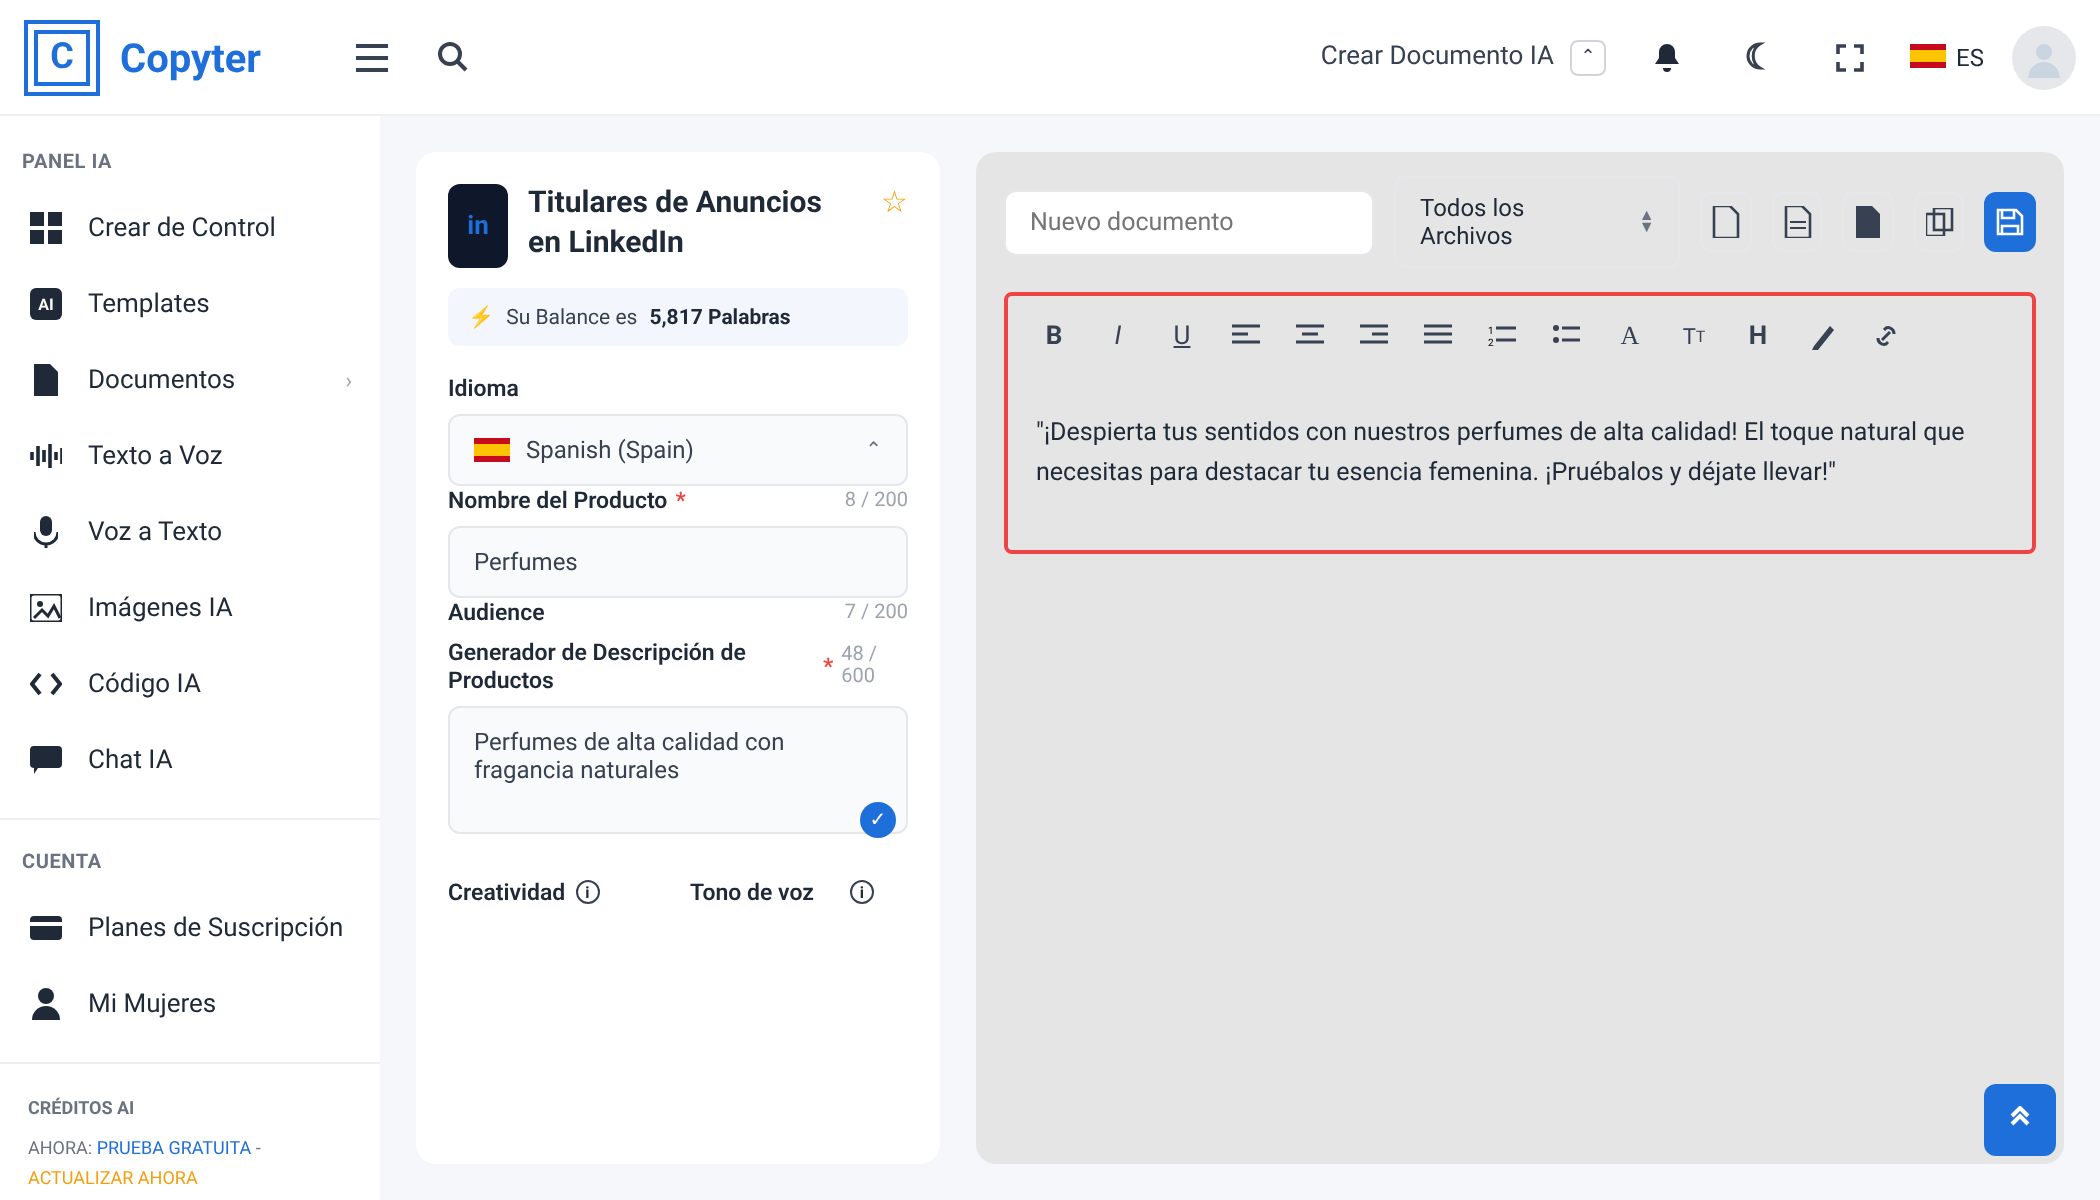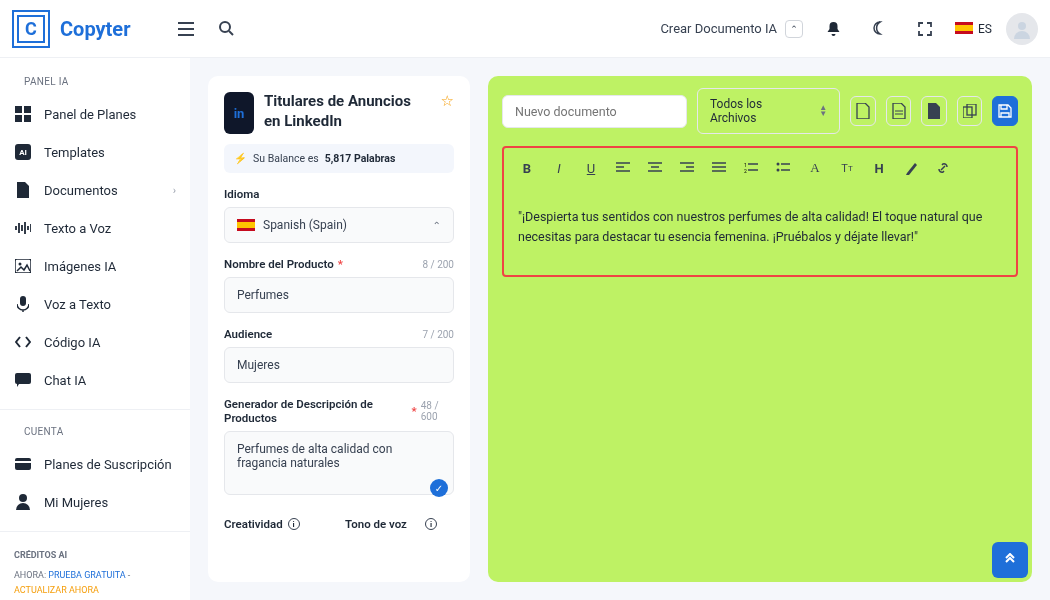--- a/index.html
+++ b/index.html
@@ -9,50 +9,50 @@
 .logo-box-inner{width:28px;height:28px;border:2px solid #1e6fd9;display:flex;align-items:center;justify-content:center;color:#1e6fd9;font-weight:700;font-size:18px}
 .brand{color:#1e6fd9;font-size:20px;font-weight:700}
 .hdr-spacer{width:40px}
 .hdr-ic{width:32px;height:32px;display:flex;align-items:center;justify-content:center;color:#374151;cursor:pointer;border-radius:6px}
 .hdr-right{margin-left:auto;display:flex;align-items:center;gap:14px}
 .hdr-create{display:flex;align-items:center;gap:8px;font-size:13px;color:#374151;cursor:pointer}
 .hdr-create .caret{border:1px solid #d1d5db;border-radius:4px;width:18px;height:18px;display:flex;align-items:center;justify-content:center;font-size:9px}
 .flag-es{width:18px;height:12px;background:linear-gradient(to bottom,#c60b1e 25%,#ffc400 25% 75%,#c60b1e 75%);display:inline-block}
 .avatar{width:32px;height:32px;border-radius:50%;background:#e5e7eb;display:flex;align-items:center;justify-content:center}
 .sidebar{position:absolute;left:0;top:58px;bottom:0;width:190px;background:#fff;overflow-y:auto;padding:12px 0}
-.sb-head{font-size:10px;font-weight:400;color:#6b7280;letter-spacing:.3px;padding:6px 24px 8px;text-transform:uppercase}
+.sb-head{font-size:10px;font-weight:700;color:#6b7280;letter-spacing:.3px;padding:6px 11px 8px;text-transform:uppercase}
 .sb-item{display:flex;align-items:center;gap:12px;padding:10px 14px;font-size:13px;color:#1f2937;cursor:pointer}
 .sb-item .chev{margin-left:auto;font-size:11px;color:#9ca3af}
 .sb-ic{width:18px;height:18px;display:flex;align-items:center;justify-content:center}
 .sb-hr{border-top:1px solid #eef0f4;margin:10px 0}
 .sb-foot{font-size:9px;color:#6b7280;padding:6px 14px;line-height:1.6}
 .sb-foot a{color:#1e6fd9;text-decoration:none}
 .sb-foot .warn{color:#f59e0b}
 .main{position:absolute;left:190px;top:58px;right:0;bottom:0;display:flex;gap:18px;padding:18px;overflow:hidden}
 .panel-left{width:262px;background:#fff;border-radius:10px;padding:16px 16px;overflow-y:auto;flex-shrink:0}
 .pl-title-row{display:flex;gap:10px;align-items:flex-start;margin-bottom:10px}
 .pl-icon{width:30px;height:42px;background:#0f172a;border-radius:6px;display:flex;align-items:center;justify-content:center;color:#1e6fd9;font-weight:700;font-size:13px;flex-shrink:0}
 .pl-title{font-size:15px;font-weight:700;line-height:1.3;flex:1}
 .pl-star{color:#f59e0b;font-size:15px;cursor:pointer}
 .pl-desc{font-size:11px;color:#6b7280;line-height:1.5;margin-bottom:12px}
 .balance{background:#f3f6fc;border-radius:6px;padding:8px 10px;font-size:10.5px;color:#374151;display:flex;align-items:center;gap:6px;margin-bottom:14px}
 .balance b{color:#1f2937}
 .fld-label{font-size:11.5px;font-weight:600;color:#1f2937;margin-bottom:6px;display:flex;align-items:center;gap:4px}
 .fld-label .req{color:#ef4444}
 .fld-label .cnt{margin-left:auto;font-size:10px;color:#9ca3af;font-weight:400}
-.fld-in,.fld-sel{width:100%;border:1px solid #e5e7eb;background:#f9fafb;border-radius:6px;padding:10px 12px;font-size:12px;color:#374151;margin-bottom:14px}
+.fld-in,.fld-sel{width:100%;border:1px solid #e5e7eb;background:#f9fafb;border-radius:6px;padding:10px 12px;font-size:12px;color:#374151;}
 .fld-sel{display:flex;align-items:center;gap:8px;cursor:pointer;position:relative}
 .fld-sel .caret{margin-left:auto;font-size:10px;color:#6b7280}
 .fld-ta{width:100%;border:1px solid #e5e7eb;background:#f9fafb;border-radius:6px;padding:10px 12px;font-size:12px;color:#374151;margin-bottom:4px;min-height:64px;resize:none;font-family:inherit}
 .ta-wrap{position:relative;margin-bottom:14px}
 .ta-check{position:absolute;right:6px;bottom:6px;width:18px;height:18px;background:#1e6fd9;border-radius:50%;display:flex;align-items:center;justify-content:center;color:#fff;font-size:10px}
 .two-col{display:flex;gap:12px}
 .two-col>div{flex:1}
 .info-ic{width:12px;height:12px;border:1px solid #374151;border-radius:50%;display:inline-flex;align-items:center;justify-content:center;font-size:8px;font-weight:700}
-.panel-right{flex:1;background:#bef264;border-radius:10px;overflow:hidden;display:flex;flex-direction:column}
+.panel-right{flex:1;background:#e5e5e5;border-radius:10px;overflow:hidden;display:flex;flex-direction:column}
 .pr-top{display:flex;align-items:center;gap:10px;padding:12px 14px}
 .doc-name{flex:1;border:1px solid #e5e7eb;border-radius:6px;padding:8px 12px;font-size:12.5px;color:#6b7280;background:#fff}
 .file-sel{border:1px solid #e5e7eb;border-radius:6px;padding:8px 12px;font-size:12px;display:flex;align-items:center;gap:30px;cursor:pointer}
 .pr-ic{width:30px;height:30px;border:1px solid #e5e7eb;border-radius:6px;display:flex;align-items:center;justify-content:center;cursor:pointer;font-size:14px;color:#374151}
 .pr-ic.primary{background:#1e6fd9;color:#fff;border-color:#1e6fd9}
 .editor-frame{margin:0 14px 14px;border:2px solid #ef4444;border-radius:4px}
 .ed-toolbar{display:flex;align-items:center;gap:6px;padding:8px 10px;border-bottom:1px solid transparent}
 .ed-btn{width:26px;height:24px;display:flex;align-items:center;justify-content:center;font-size:13px;cursor:pointer;color:#374151;border-radius:4px}
 .ed-content{padding:18px 14px 28px;font-size:12.5px;line-height:1.6;color:#1f2937}
 .fab{position:absolute;right:22px;bottom:22px;width:36px;height:36px;background:#1e6fd9;border-radius:6px;color:#fff;display:flex;align-items:center;justify-content:center;font-size:16px;cursor:pointer}
@@ -116,21 +116,21 @@
 
   <div class="sb-item">
     <span class="sb-ic">
         <svg width="16" height="16" viewBox="0 0 16 16">
           <rect x="0" y="0" width="7" height="7" fill="#1f2937"></rect>
           <rect x="9" y="0" width="7" height="7" fill="#1f2937"></rect>
           <rect x="0" y="9" width="7" height="7" fill="#1f2937"></rect>
           <rect x="9" y="9" width="7" height="7" fill="#1f2937"></rect>
         </svg>
       </span>
-    <span>Panel de Planes</span>
+    <span>Crear de Control</span>
   </div>
   <div class="sb-item">
     <span class="sb-ic">
         <svg width="16" height="16" viewBox="0 0 16 16">
           <rect width="16" height="16" rx="3" fill="#1f2937"></rect>
           <text x="8" y="11" text-anchor="middle" font-size="8" fill="#fff" font-weight="700">AI</text>
         </svg>
       </span>
     <span>Templates</span>
   </div>
@@ -143,39 +143,39 @@
     <span>Documentos</span>
     <span class="chev">›</span>
   </div>
   <div class="sb-item">
     <span class="sb-ic">
         <svg width="16" height="14" viewBox="0 0 16 14">
           <path d="M1 5v4M4 2v10M7 4v6M10 1v12M13 5v4M16 3v8" stroke="#1f2937" stroke-width="1.8"></path>
         </svg>
       </span>
     <span>Texto a Voz</span>
+  </div>
+  <div class="sb-item">
+    <span class="sb-ic">
+        <svg width="12" height="16" viewBox="0 0 12 16">
+          <rect x="3" y="0" width="6" height="10" rx="3" fill="#1f2937"></rect>
+          <path d="M0 8a6 6 0 0012 0M6 14v2" stroke="#1f2937" stroke-width="1.5" fill="none"></path>
+        </svg>
+      </span>
+    <span>Voz a Texto</span>
   </div>
   <div class="sb-item">
     <span class="sb-ic">
         <svg width="16" height="14" viewBox="0 0 16 14">
           <rect width="16" height="14" rx="2" stroke="#1f2937" stroke-width="1.5" fill="none"></rect>
           <circle cx="5" cy="5" r="1.5" fill="#1f2937"></circle>
           <path d="M2 12l4-4 3 3 3-5 3 6" stroke="#1f2937" stroke-width="1.5" fill="none"></path>
         </svg>
       </span>
     <span>Imágenes IA</span>
-  </div>
-  <div class="sb-item">
-    <span class="sb-ic">
-        <svg width="12" height="16" viewBox="0 0 12 16">
-          <rect x="3" y="0" width="6" height="10" rx="3" fill="#1f2937"></rect>
-          <path d="M0 8a6 6 0 0012 0M6 14v2" stroke="#1f2937" stroke-width="1.5" fill="none"></path>
-        </svg>
-      </span>
-    <span>Voz a Texto</span>
   </div>
   <div class="sb-item">
     <span class="sb-ic">
         <svg width="16" height="12" viewBox="0 0 16 12">
           <path d="M5 1L1 6l4 5M11 1l4 5-4 5" stroke="#1f2937" stroke-width="2" fill="none"></path>
         </svg>
       </span>
     <span>Código IA</span>
   </div>
   <div class="sb-item">
@@ -244,21 +244,20 @@
         <span>Nombre del Producto</span>
         <span class="req">*</span>
         <span class="cnt">8 / 200</span>
       </div>
     <input class="fld-in" value="Perfumes" style="">
 
     <div class="fld-label">
         <span>Audience</span>
         <span class="cnt">7 / 200</span>
       </div>
-    <input class="fld-in" value="Mujeres" style="">
 
     <div class="fld-label">
         <span>Generador de Descripción de Productos</span>
         <span class="req">*</span>
         <span class="cnt">48 / 600</span>
       </div>
     <div class="ta-wrap">
       <textarea class="fld-ta" style="">Perfumes de alta calidad con fragancia naturales</textarea>
       <div class="ta-check">✓</div>
     </div>

